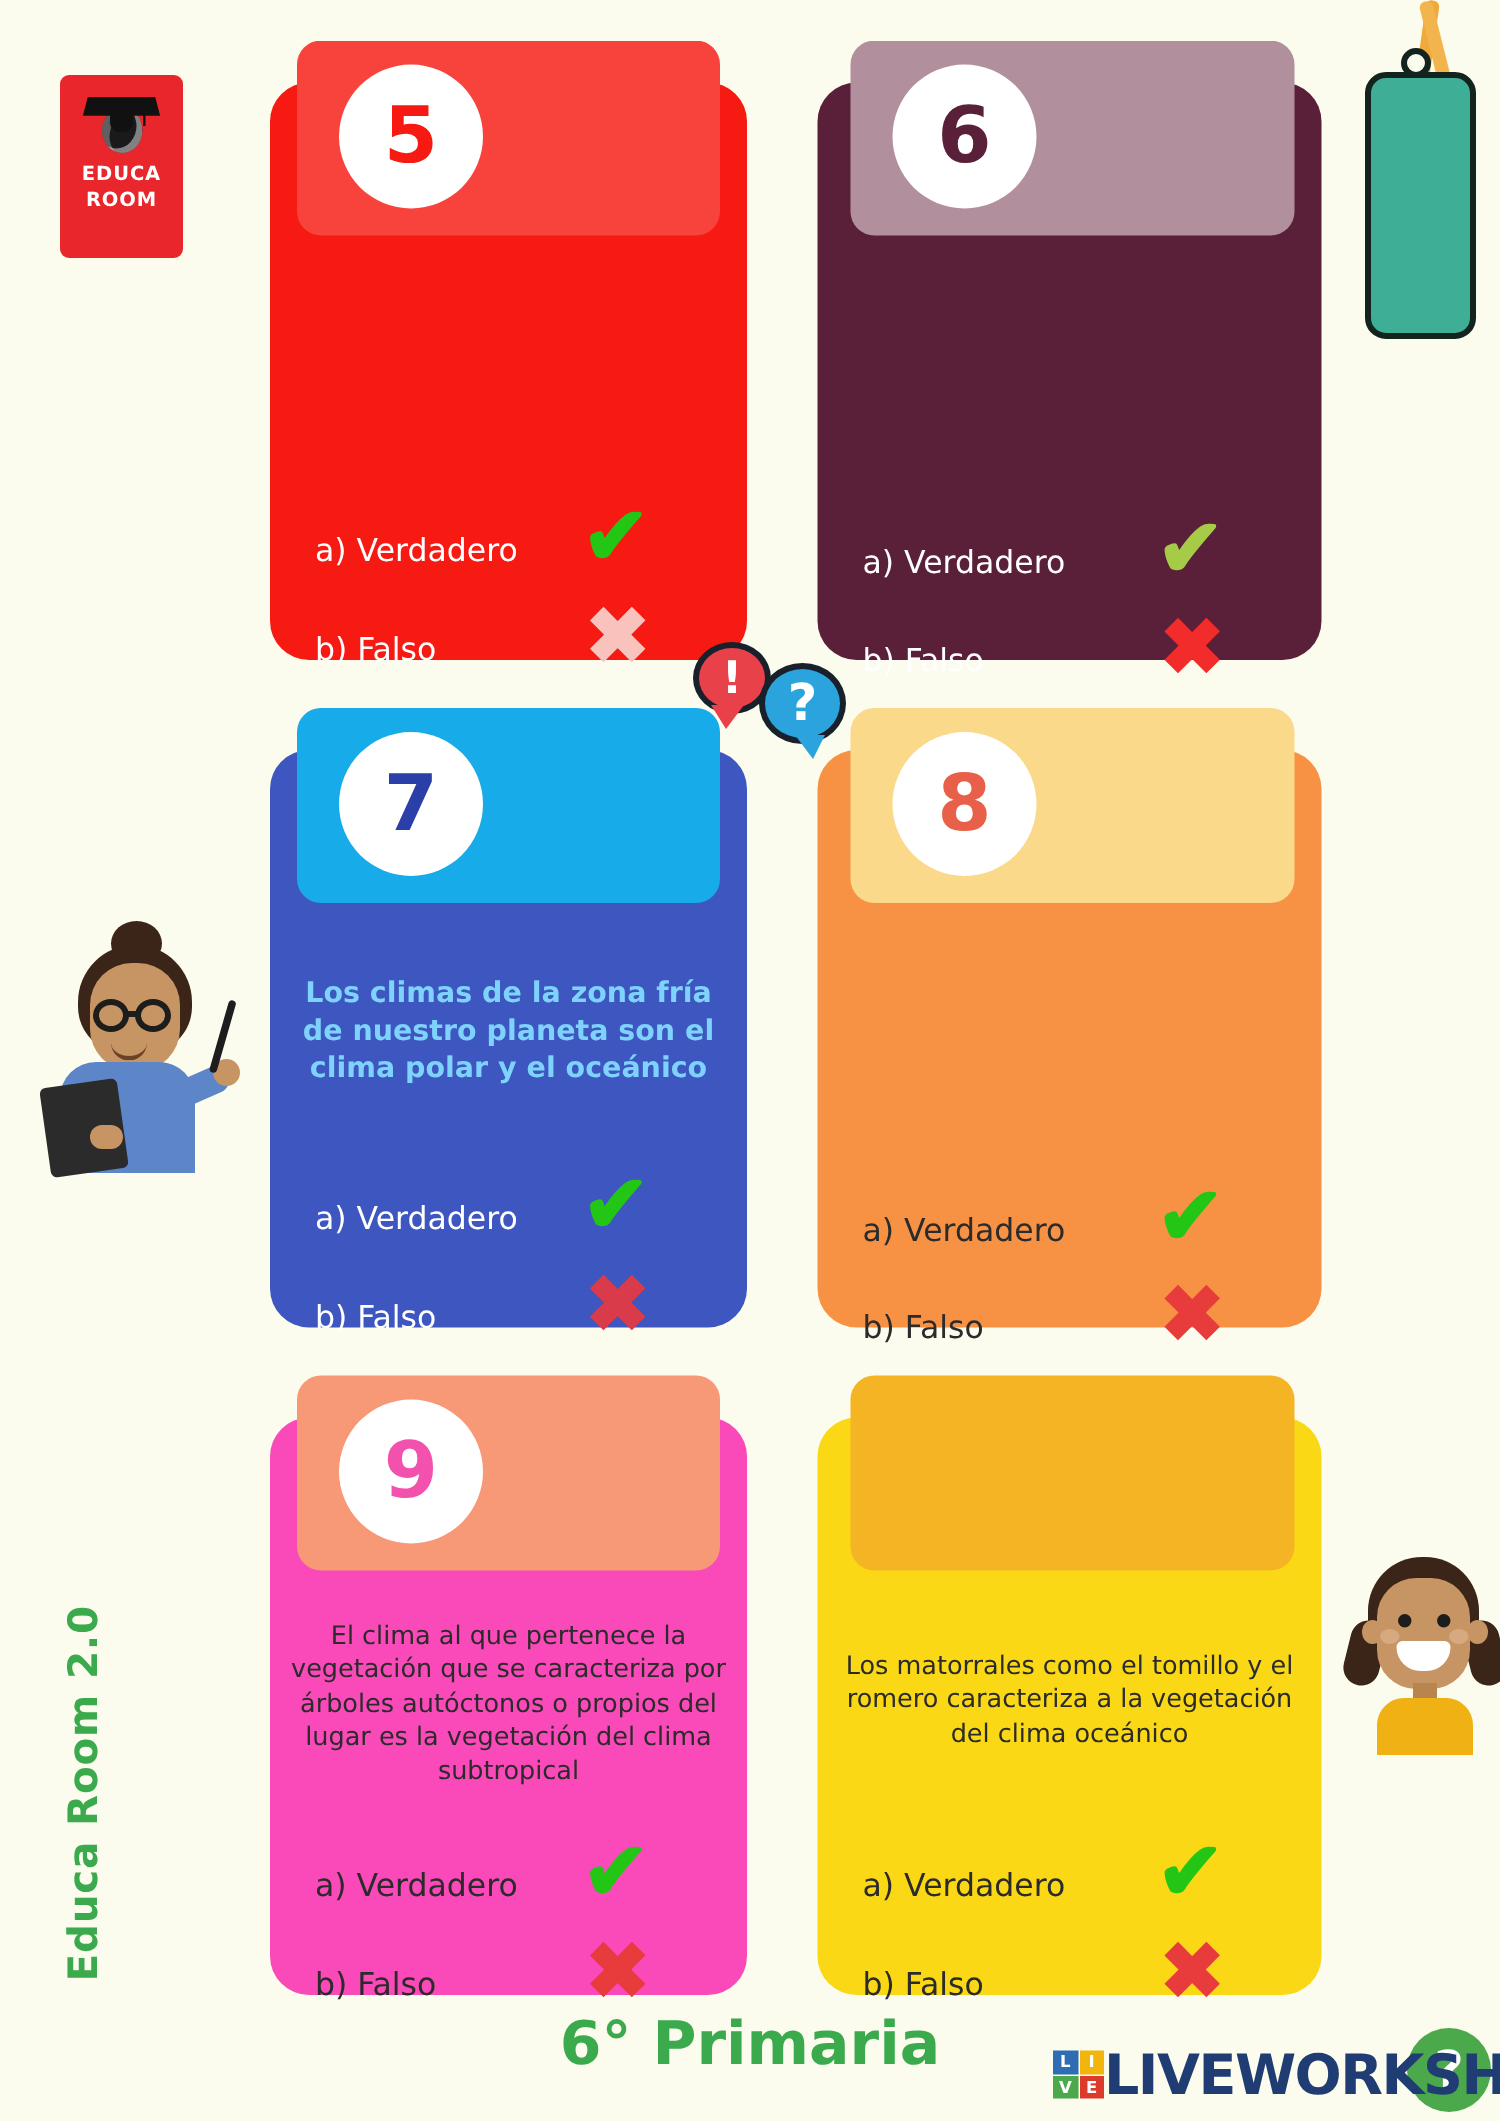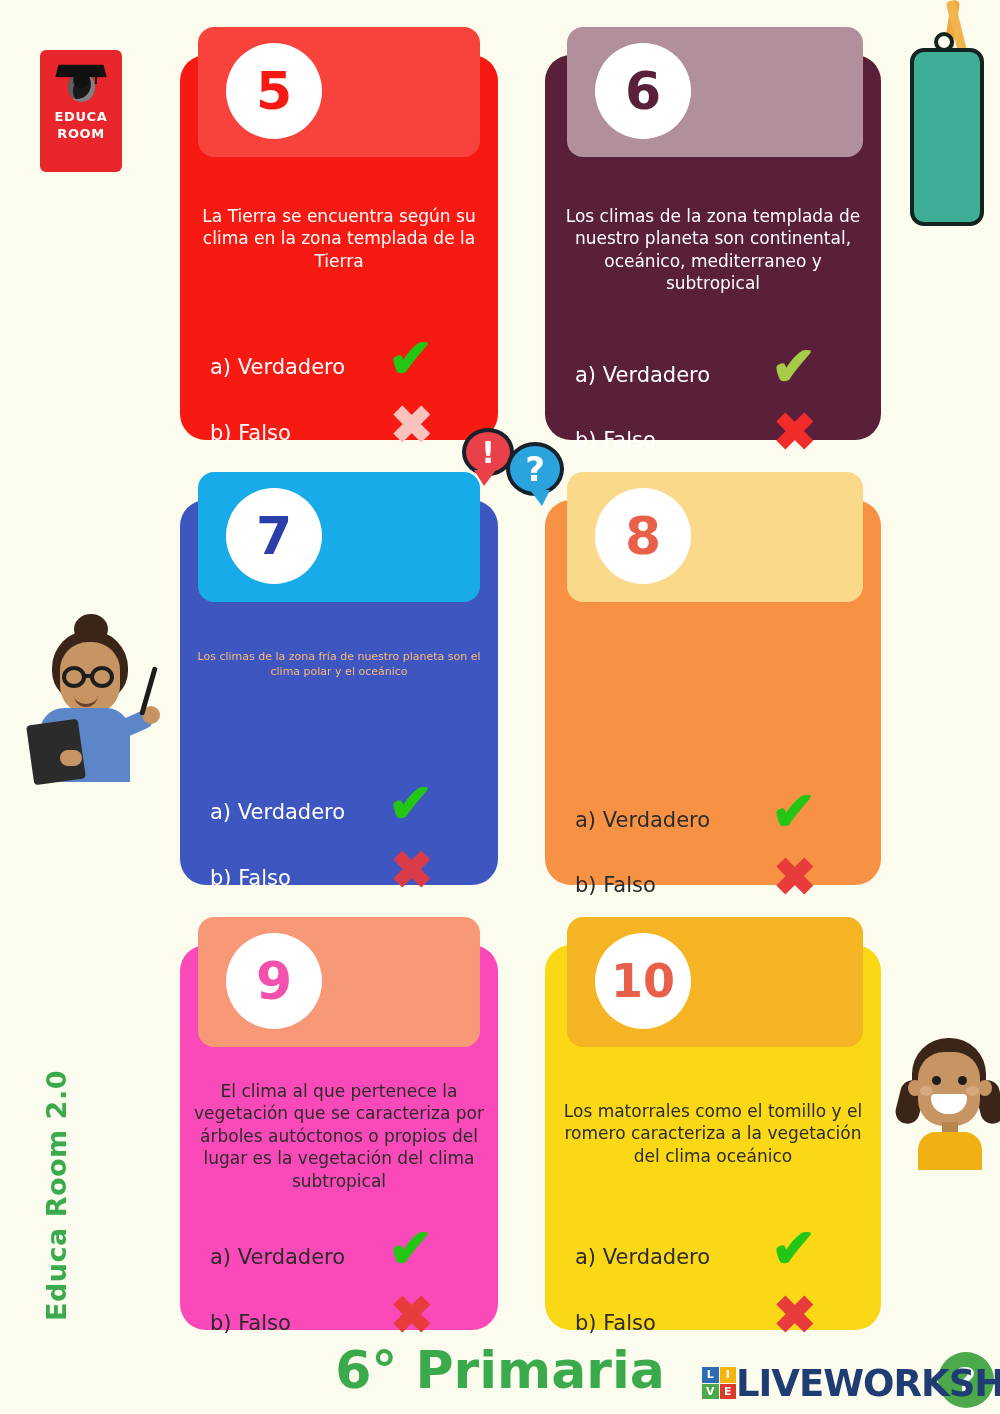--- a/index.html
+++ b/index.html
@@ -139,21 +139,21 @@
   .sidelabel{
     position:absolute;left:-84px;top:1180px;width:280px;
     color:#3BAA4D;font-weight:bold;font-size:27px;letter-spacing:.5px;
     transform:rotate(-90deg);transform-origin:center;text-align:center;
     font-family:"DejaVu Sans", sans-serif;
   }
 
   
   .footer-title{
     position:absolute;left:0;top:1340px;width:1000px;text-align:center;
-    color:#3BAA4D;font-weight:bold;font-size:52px;
+    color:#3BAA4D;font-weight:bold;font-size:40px;
     font-family:"DejaVu Sans", sans-serif;
   }
 
   .lws{position:absolute;left:700px;top:1358px;width:300px;height:52px;}
   .lws-badge{
     position:absolute;right:6px;top:-6px;width:56px;height:56px;border-radius:50%;
     background:#4BA94B;color:#fff;font-size:34px;font-weight:bold;
     display:flex;align-items:center;justify-content:center;
     font-family:"DejaVu Sans", sans-serif;
   }
@@ -195,39 +195,37 @@
     <div class="string"></div>
     <div class="string2"></div>
     <div class="body"></div>
     <div class="hole"></div>
   </div>
 
   <div id="cards">
       <div class="card" style="left: 180px; top: 55px; width: 318px; height: 385px; background: rgb(246, 26, 18);">
         <div class="band" style="left: 18px; top: -28px; width: 282px; height: 130px; background: rgb(247, 67, 60);"></div>
         <div class="numcircle" style="left: 46px; top: -12px; width: 96px; height: 96px; color: rgb(246, 26, 18); font-size: 52px;">5</div>
-        <div class="qtext" style="left: 14px; top: 150px; width: 290px; color: rgb(255, 255, 255); font-size: 17px;">La Tierra se encuentra según su clima en la zona templada de la Tierra</div>
         <div class="opt" style="left: 30px; top: 300px; color: rgb(255, 255, 255); font-size: 21px;">a) Verdadero</div>
         <div class="opt" style="left: 30px; top: 366px; color: rgb(255, 255, 255); font-size: 21px;">b) Falso</div>
         <div class="mark check" style="left: 208px; top: 276px; color: rgb(35, 198, 20);">✔</div>
         <div class="mark cross" style="left: 210px; top: 344px; color: rgb(249, 194, 188);">✖</div>
       </div>
       <div class="card" style="left: 545px; top: 55px; width: 336px; height: 385px; background: rgb(91, 32, 57);">
         <div class="band" style="left: 22px; top: -28px; width: 296px; height: 130px; background: rgb(178, 143, 156);"></div>
         <div class="numcircle" style="left: 50px; top: -12px; width: 96px; height: 96px; color: rgb(91, 32, 57); font-size: 52px;">6</div>
-        <div class="qtext" style="left: 14px; top: 150px; width: 308px; color: rgb(255, 255, 255); font-size: 17px;">Los climas de la zona templada de nuestro planeta son continental, oceánico, mediterraneo y subtropical</div>
         <div class="opt" style="left: 30px; top: 308px; color: rgb(255, 255, 255); font-size: 21px;">a) Verdadero</div>
         <div class="opt" style="left: 30px; top: 373px; color: rgb(255, 255, 255); font-size: 21px;">b) Falso</div>
         <div class="mark check" style="left: 226px; top: 284px; color: rgb(166, 204, 71);">✔</div>
         <div class="mark cross" style="left: 228px; top: 351px; color: rgb(242, 43, 43);">✖</div>
       </div>
       <div class="card" style="left: 180px; top: 500px; width: 318px; height: 385px; background: rgb(62, 86, 192);">
         <div class="band" style="left: 18px; top: -28px; width: 282px; height: 130px; background: rgb(24, 171, 234);"></div>
         <div class="numcircle" style="left: 46px; top: -12px; width: 96px; height: 96px; color: rgb(43, 63, 168); font-size: 52px;">7</div>
-        <div class="qtext" style="left: 14px; top: 150px; width: 290px; color: #fdba74; font-size: 11px;">Los climas de la zona fría de nuestro planeta son el clima polar y el oceánico</div>
+        <div class="qtext" style="left: 14px; top: 150px; width: 290px; color: #7dd3fc; font-size: 19px; font-weight: bold;">Los climas de la zona fría de nuestro planeta son el clima polar y el oceánico</div>
         <div class="opt" style="left: 30px; top: 300px; color: rgb(255, 255, 255); font-size: 21px;">a) Verdadero</div>
         <div class="opt" style="left: 30px; top: 366px; color: rgb(255, 255, 255); font-size: 21px;">b) Falso</div>
         <div class="mark check" style="left: 208px; top: 276px; color: rgb(35, 198, 20);">✔</div>
         <div class="mark cross" style="left: 210px; top: 344px; color: rgb(217, 59, 74);">✖</div>
       </div>
       <div class="card" style="left: 545px; top: 500px; width: 336px; height: 385px; background: rgb(247, 146, 68);">
         <div class="band" style="left: 22px; top: -28px; width: 296px; height: 130px; background: rgb(251, 217, 138);"></div>
         <div class="numcircle" style="left: 50px; top: -12px; width: 96px; height: 96px; color: rgb(232, 96, 74); font-size: 52px;">8</div>
         <div class="opt" style="left: 30px; top: 308px; color: rgb(43, 43, 43); font-size: 21px;">a) Verdadero</div>
         <div class="opt" style="left: 30px; top: 373px; color: rgb(43, 43, 43); font-size: 21px;">b) Falso</div>
@@ -238,21 +236,20 @@
         <div class="band" style="left: 18px; top: -28px; width: 282px; height: 130px; background: rgb(247, 153, 119);"></div>
         <div class="numcircle" style="left: 46px; top: -12px; width: 96px; height: 96px; color: rgb(242, 82, 174); font-size: 52px;">9</div>
         <div class="qtext" style="left: 14px; top: 135px; width: 290px; color: rgb(43, 43, 43); font-size: 17px; text-align: center;">El clima al que pertenece la vegetación que se caracteriza por árboles autóctonos o propios del lugar es la vegetación del clima subtropical</div>
         <div class="opt" style="left: 30px; top: 300px; color: rgb(43, 43, 43); font-size: 21px;">a) Verdadero</div>
         <div class="opt" style="left: 30px; top: 366px; color: rgb(43, 43, 43); font-size: 21px;">b) Falso</div>
         <div class="mark check" style="left: 208px; top: 276px; color: rgb(35, 198, 20);">✔</div>
         <div class="mark cross" style="left: 210px; top: 344px; color: rgb(232, 59, 59);">✖</div>
       </div>
       <div class="card" style="left: 545px; top: 945px; width: 336px; height: 385px; background: rgb(250, 216, 22);">
         <div class="band" style="left: 22px; top: -28px; width: 296px; height: 130px; background: rgb(244, 180, 35);"></div>
-        <div class="numcircle" style="left: 50px; top: -12px; width: 96px; height: 96px; color: rgb(232, 96, 74); font-size: 46px;">10</div>
         <div class="qtext" style="left: 14px; top: 155px; width: 308px; color: rgb(43, 43, 43); font-size: 17px;">Los matorrales como el tomillo y el romero caracteriza a la vegetación del clima oceánico</div>
         <div class="opt" style="left: 30px; top: 300px; color: rgb(43, 43, 43); font-size: 21px;">a) Verdadero</div>
         <div class="opt" style="left: 30px; top: 366px; color: rgb(43, 43, 43); font-size: 21px;">b) Falso</div>
         <div class="mark check" style="left: 226px; top: 276px; color: rgb(35, 198, 20);">✔</div>
         <div class="mark cross" style="left: 228px; top: 344px; color: rgb(232, 59, 59);">✖</div>
       </div>
     </div>
 
   <div class="bubbles">
     <div class="bub red">!</div>

